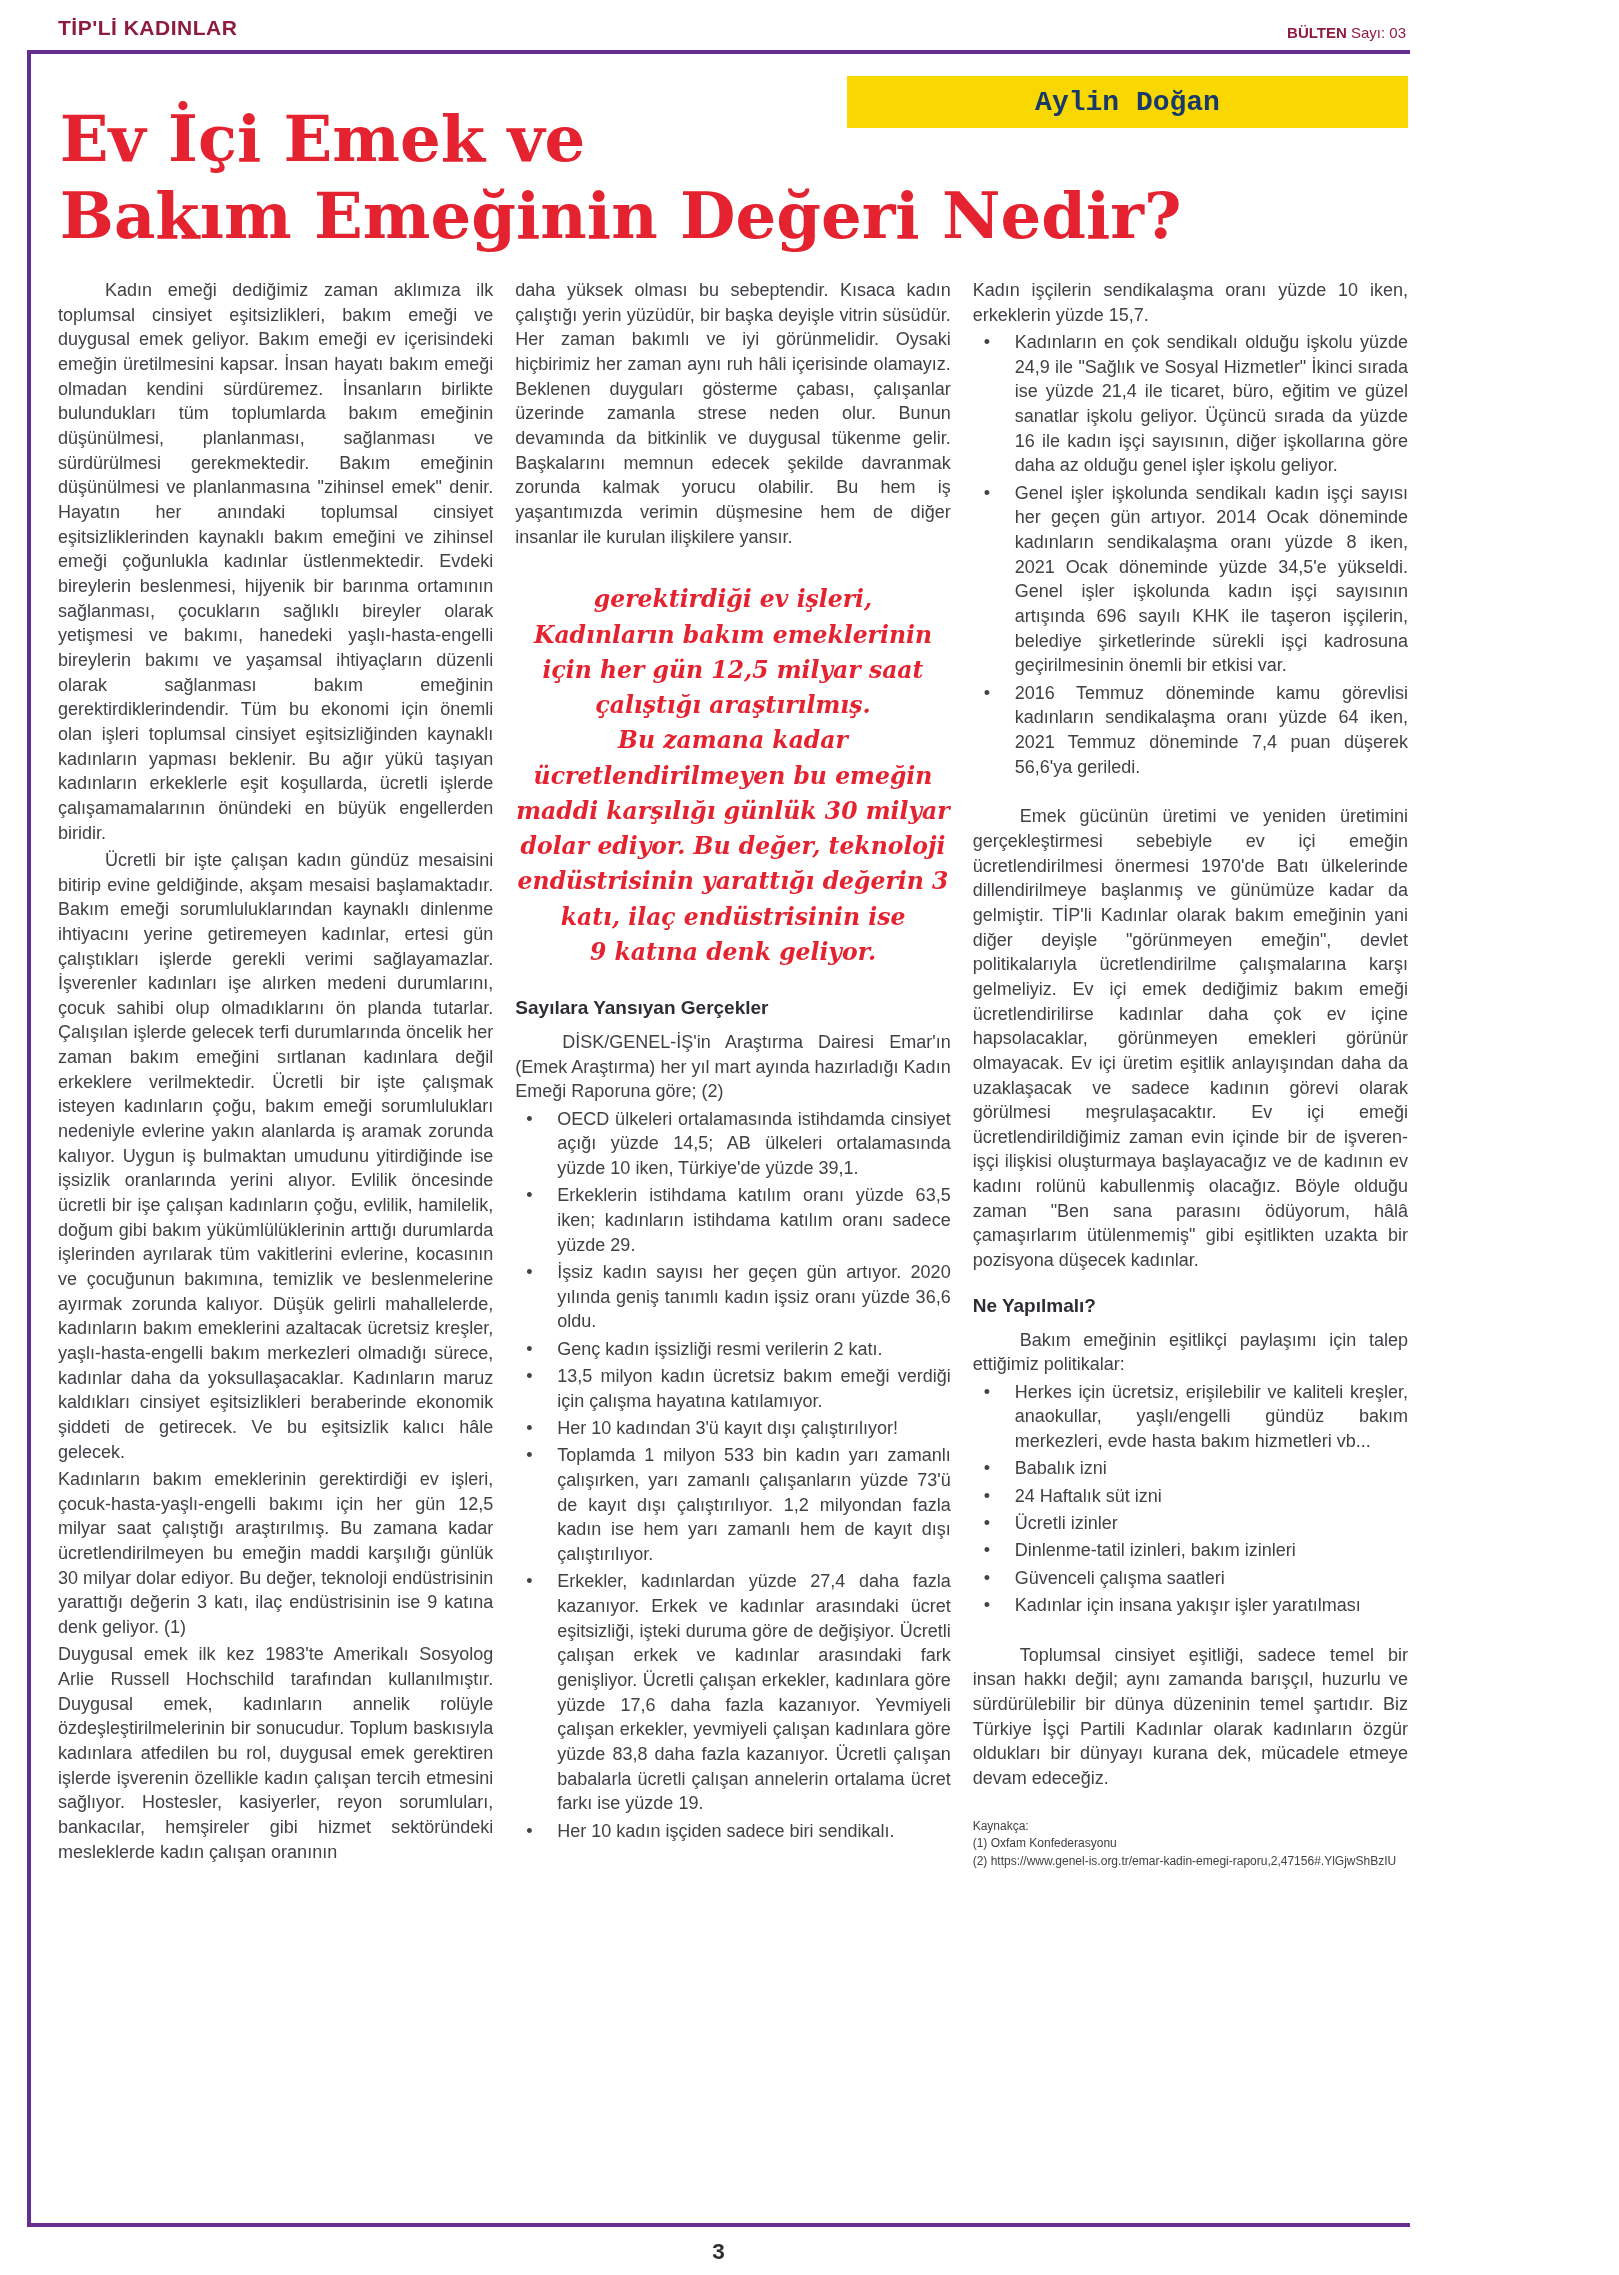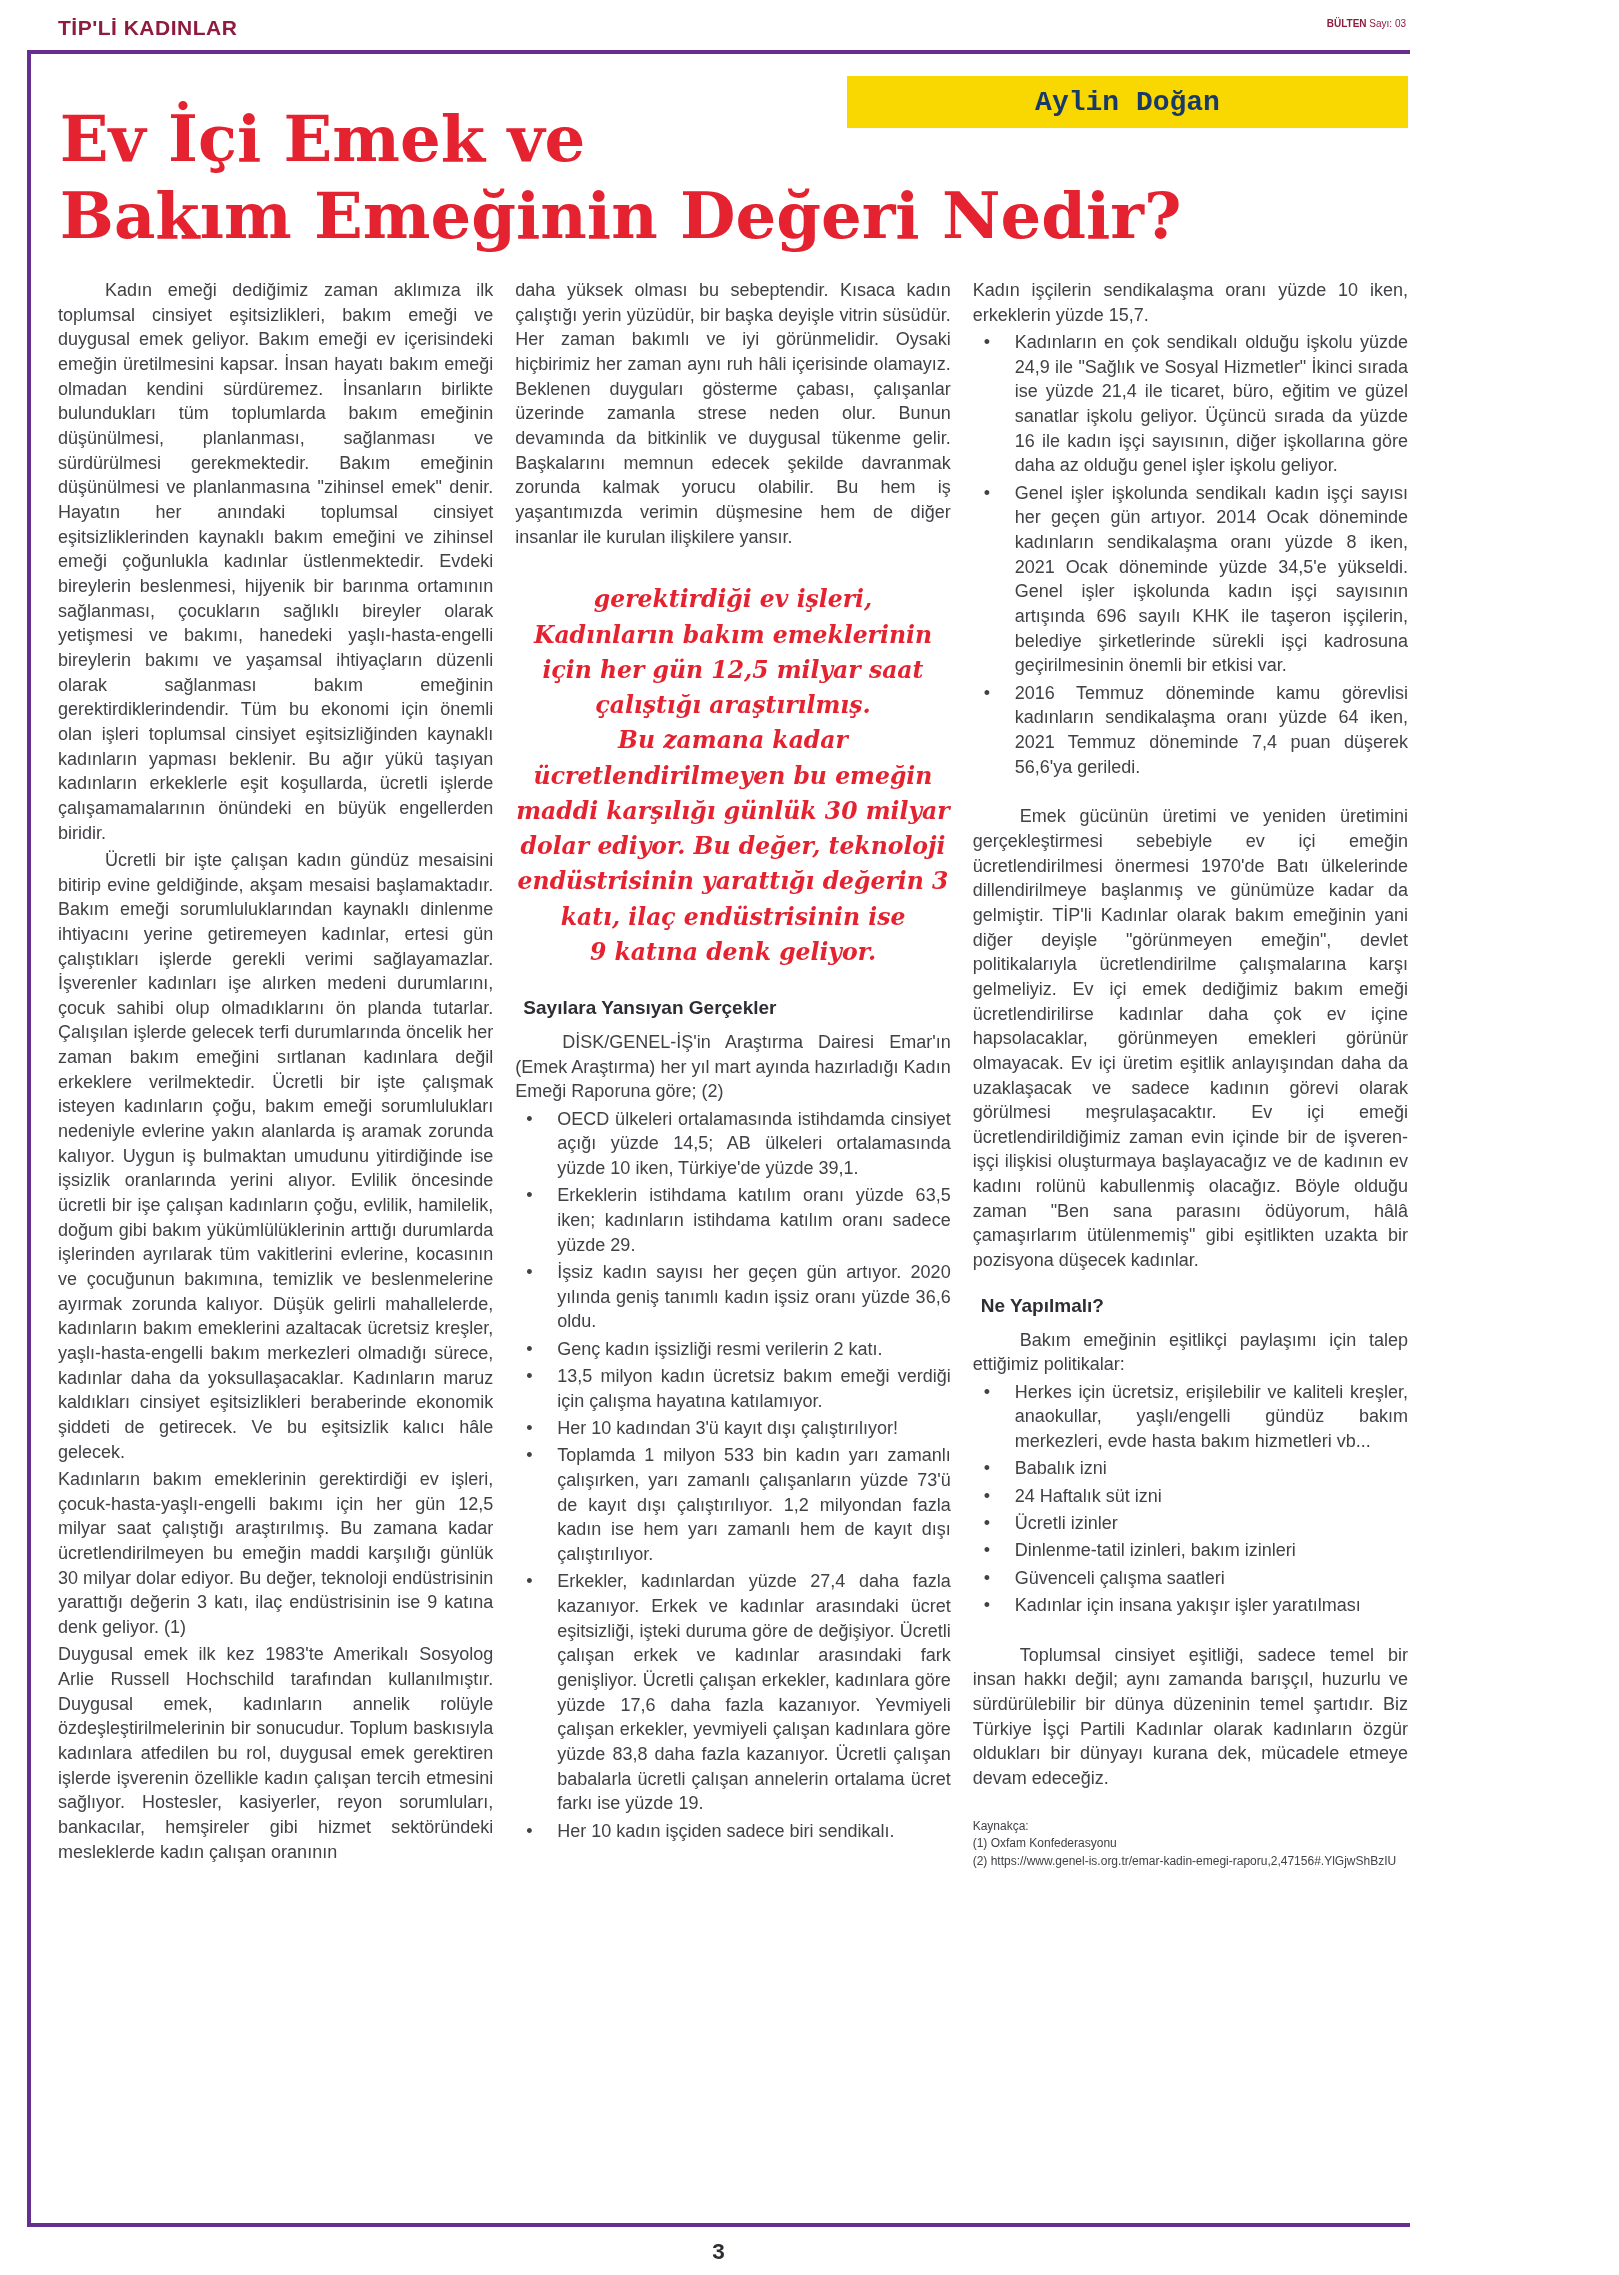--- a/index.html
+++ b/index.html
@@ -22,22 +22,22 @@
   }
   .top-rule{position:absolute;left:27px;right:27px;top:50px;height:3.6px;background:var(--accent-purple);}
   .left-rule{position:absolute;left:27px;top:50px;bottom:49px;width:3.6px;background:var(--accent-purple);}
   .bottom-rule{position:absolute;left:27px;right:27px;bottom:49px;height:3.6px;background:var(--accent-purple);}
   .header-left{
     position:absolute;left:58px;top:16.3px;
     font-size:21px;font-weight:bold;letter-spacing:0.5px;
     color:var(--header-maroon);
   }
   .header-right{
-    position:absolute;right:31px;top:18px;
-    font-size:10px;color:var(--header-maroon);
+    position:absolute;right:31px;top:24px;
+    font-size:15px;color:var(--header-maroon);
   }
   .header-right .hr-bold{font-weight:bold;}
   .author-box{
     position:absolute;top:76px;right:29px;
     width:561px;height:52px;
     background:var(--author-yellow);
     display:flex;align-items:center;justify-content:center;
     font-family:Liberation Mono, monospace;
     font-weight:bold;font-size:28px;color:var(--author-navy);
   }
@@ -66,21 +66,21 @@
   .bullet .bm{position:absolute;left:11px;top:0;}
   .pull-quote{
     font-family:"DejaVu Serif","Liberation Serif",serif;
     font-style:italic;font-weight:bold;
     color:var(--title-red);
     font-size:23.5px;line-height:1.5;
     text-align:center;margin:33px 0 27px 0;
   }
   .sec-heading{
     font-size:19px;font-weight:bold;color:#2d2d33;
-    margin:22px 0 11px 8px;text-align:left;
+    margin:22px 0 11px 0;text-align:left;
   }
   .refs{
     margin-top:27px;font-size:12px;line-height:1.45;
     color:var(--body-text);overflow-wrap:anywhere;text-align:left;
   }
   .page-num{
     position:absolute;left:50%;bottom:11px;transform:translateX(-50%);
     font-size:22.6px;font-weight:bold;color:#2d2d33;
   }
 </style>

